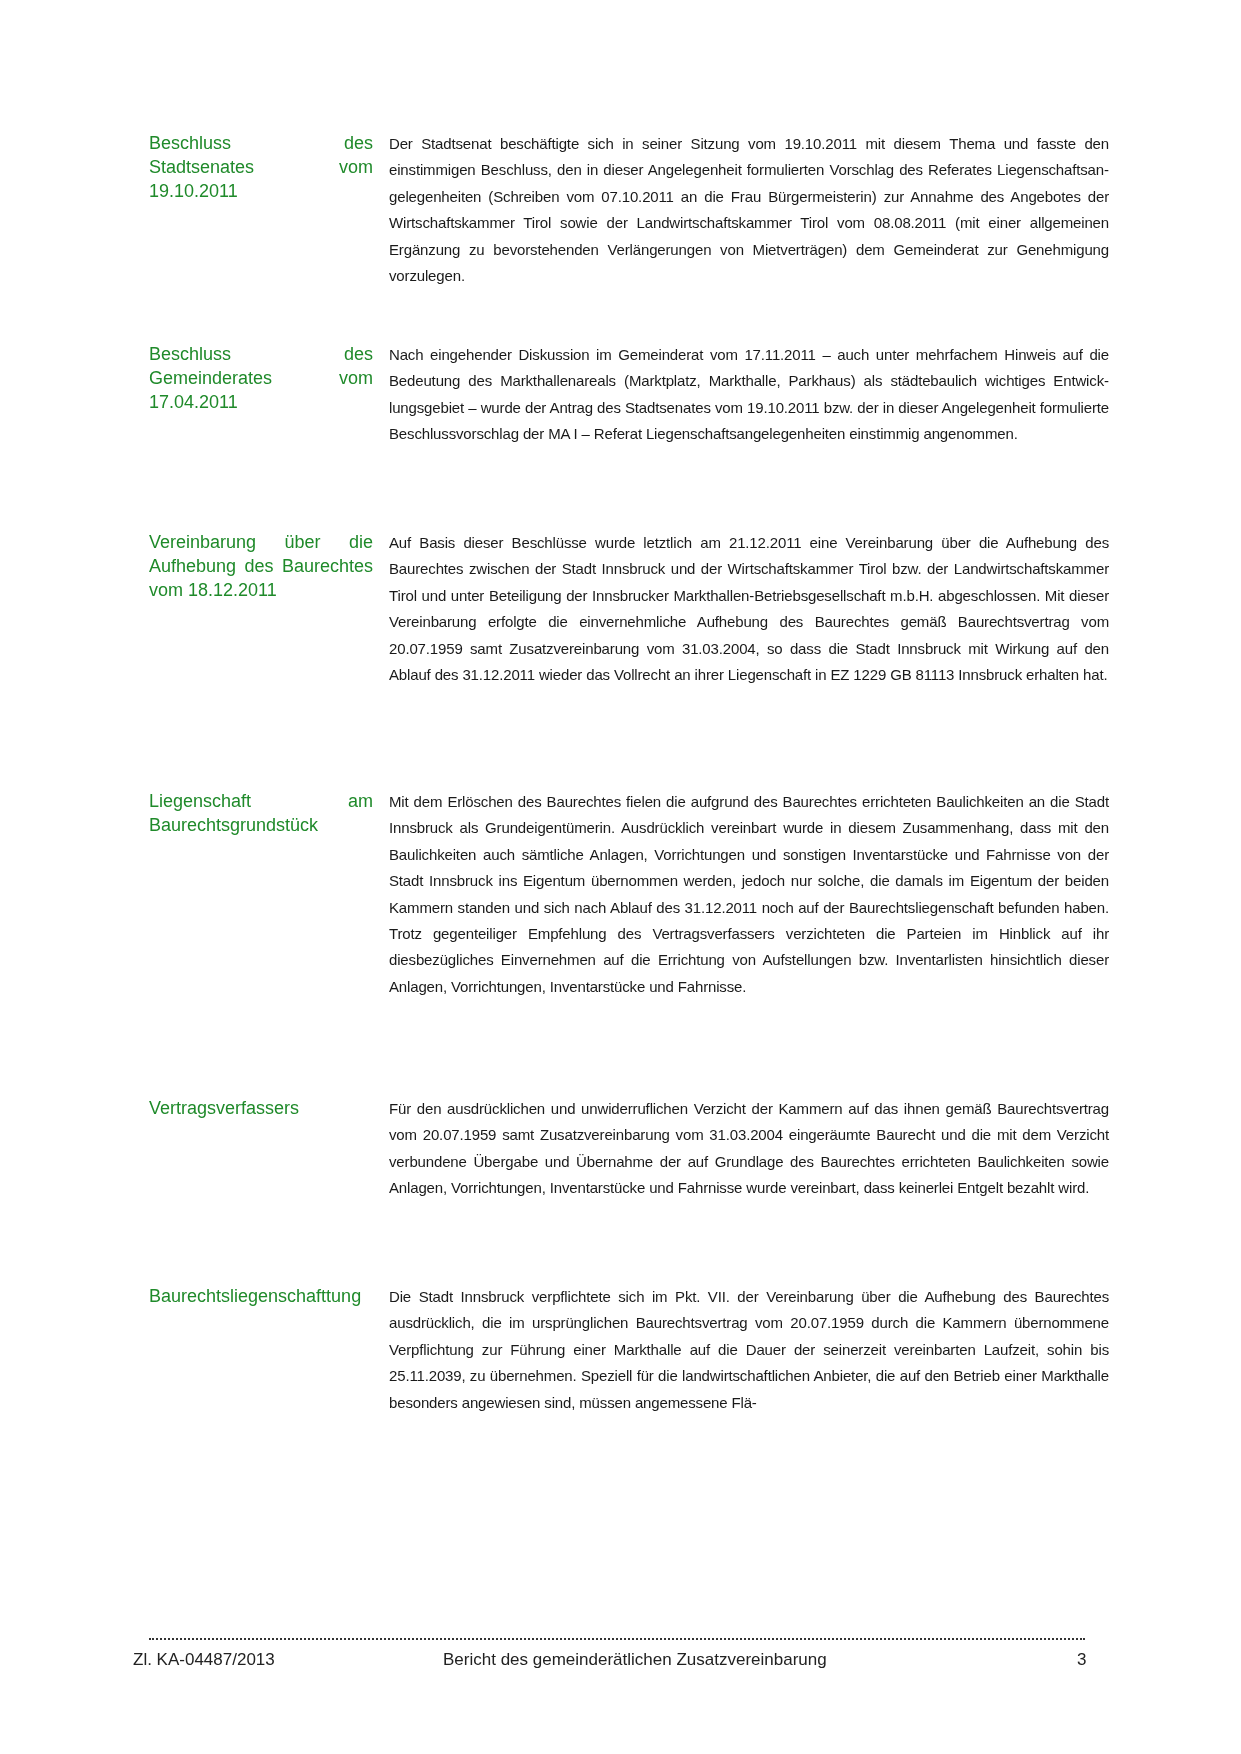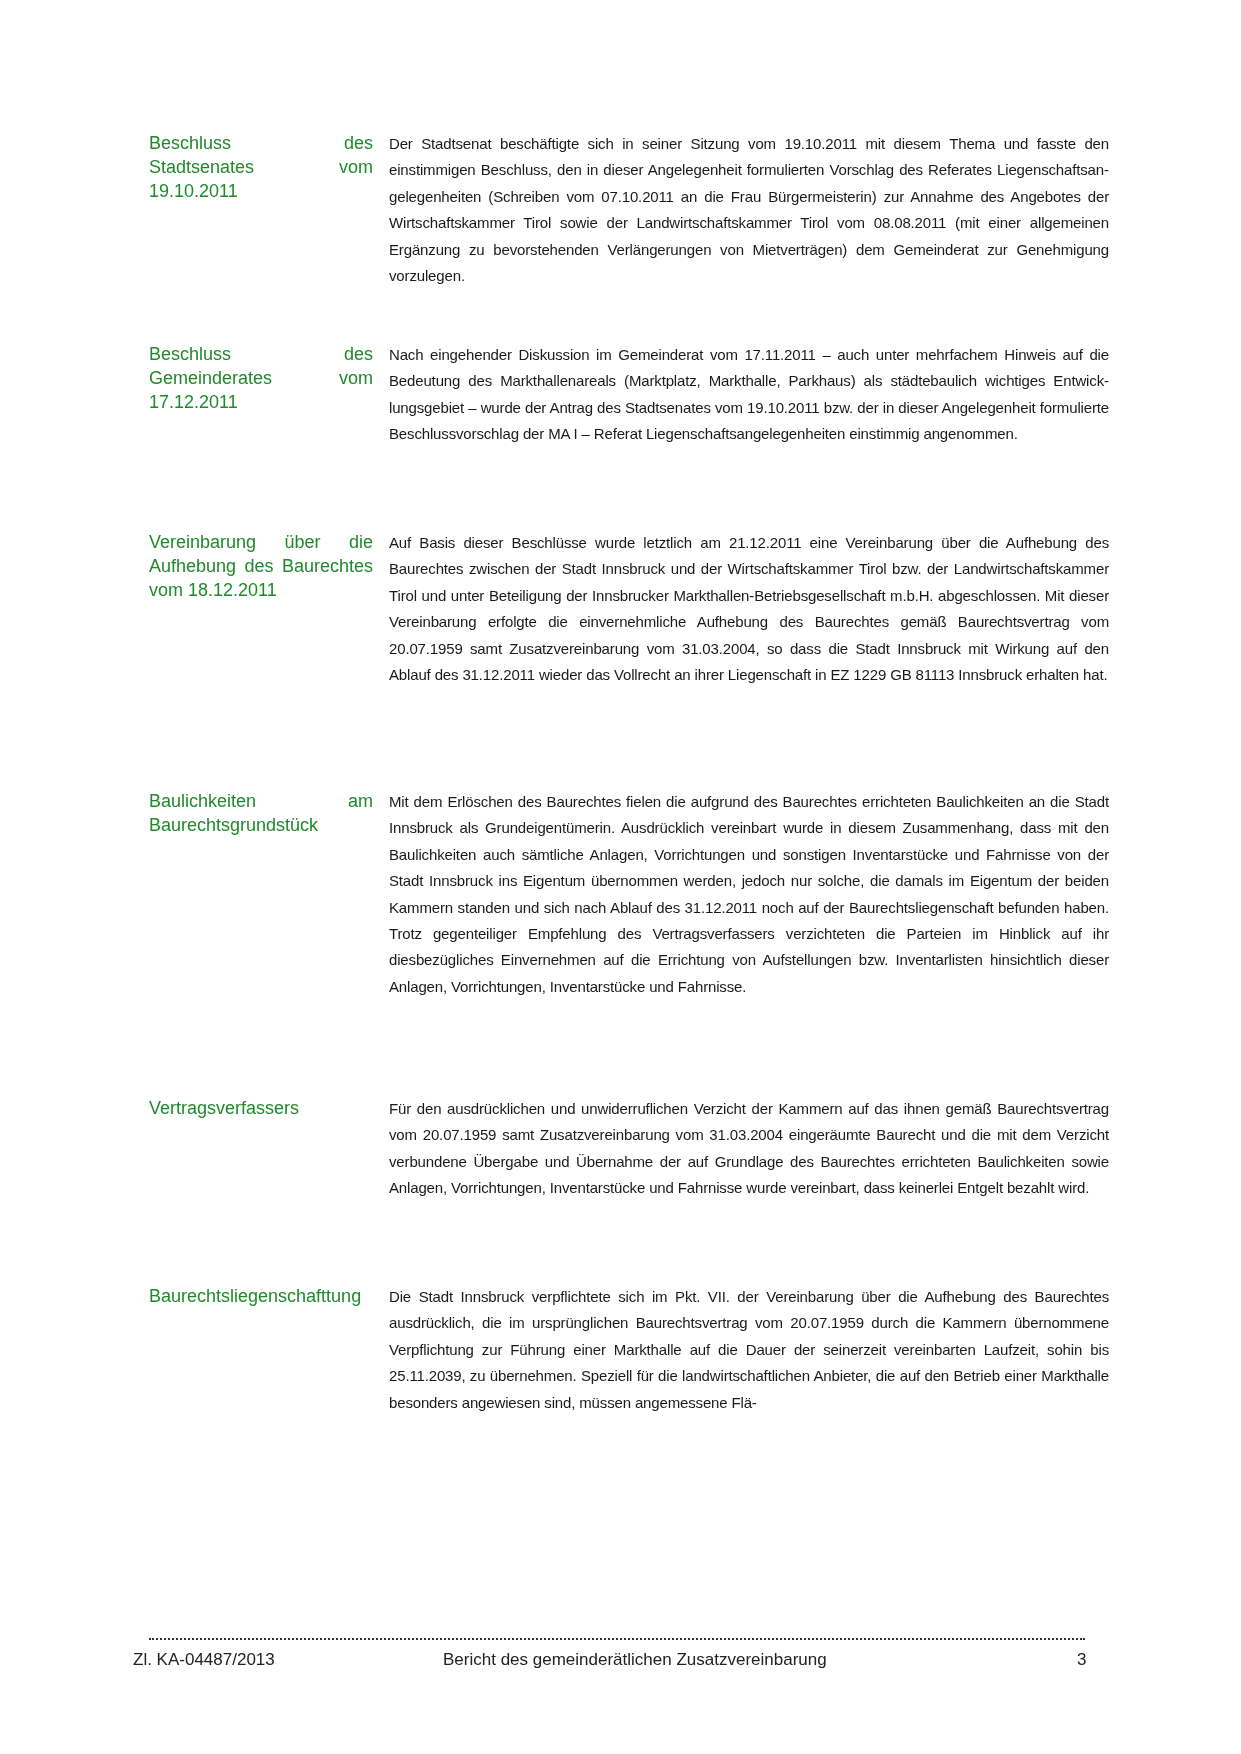--- a/index.html
+++ b/index.html
@@ -32,31 +32,31 @@
 <body>
 
 <div class="page">
 
   <div class="section" style="top:131px;">
     <div class="side">Beschluss des Stadtsenates vom 19.10.2011</div>
     <div class="body-text">Der Stadtsenat beschäftigte sich in seiner Sitzung vom 19.10.2011 mit diesem Thema und fasste den einstimmigen Beschluss, den in dieser Angelegenheit formulierten Vorschlag des Referates Liegenschaftsan­gelegenheiten (Schreiben vom 07.10.2011 an die Frau Bürgermeiste­rin) zur Annahme des Angebotes der Wirtschaftskammer Tirol sowie der Landwirtschaftskammer Tirol vom 08.08.2011 (mit einer allgemei­nen Ergänzung zu bevorstehenden Verlängerungen von Mietverträgen) dem Gemeinderat zur Genehmigung vorzulegen.</div>
   </div>
 
   <div class="section" style="top:342px;">
-    <div class="side">Beschluss des Gemeinderates vom 17.12.2011</div>
+    <div class="side">Beschluss des Gemeinderates vom 17.04.2011</div>
     <div class="body-text">Nach eingehender Diskussion im Gemeinderat vom 17.11.2011 – auch unter mehrfachem Hinweis auf die Bedeutung des Markthallenareals (Marktplatz, Markthalle, Parkhaus) als städtebaulich wichtiges Entwick­lungsgebiet – wurde der Antrag des Stadtsenates vom 19.10.2011 bzw. der in dieser Angelegenheit formulierte Beschlussvorschlag der MA I – Referat Liegenschaftsangelegenheiten einstimmig angenom­men.</div>
   </div>
 
   <div class="section" style="top:530px;">
     <div class="side">Vereinbarung über die Aufhebung des Baurechtes vom 18.12.2011</div>
     <div class="body-text">Auf Basis dieser Beschlüsse wurde letztlich am 21.12.2011 eine Ver­einbarung über die Aufhebung des Baurechtes zwischen der Stadt Innsbruck und der Wirtschaftskammer Tirol bzw. der Landwirtschafts­kammer Tirol und unter Beteiligung der Innsbrucker Markthallen-Betriebsgesellschaft m.b.H. abgeschlossen. Mit dieser Vereinbarung erfolgte die einvernehmliche Aufhebung des Baurechtes gemäß Bau­rechtsvertrag vom 20.07.1959 samt Zusatzvereinbarung vom 31.03.2004, so dass die Stadt Innsbruck mit Wirkung auf den Ablauf des 31.12.2011 wieder das Vollrecht an ihrer Liegenschaft in EZ 1229 GB 81113 Innsbruck erhalten hat.</div>
   </div>
 
   <div class="section" style="top:789px;">
-    <div class="side">Baulichkeiten am Baurechtsgrundstück</div>
+    <div class="side">Liegenschaft am Baurechtsgrundstück</div>
     <div class="body-text">Mit dem Erlöschen des Baurechtes fielen die aufgrund des Baurechtes errichteten Baulichkeiten an die Stadt Innsbruck als Grundeigentüme­rin. Ausdrücklich vereinbart wurde in diesem Zusammenhang, dass mit den Baulichkeiten auch sämtliche Anlagen, Vorrichtungen und sonsti­gen Inventarstücke und Fahrnisse von der Stadt Innsbruck ins Eigen­tum übernommen werden, jedoch nur solche, die damals im Eigentum der beiden Kammern standen und sich nach Ablauf des 31.12.2011 noch auf der Baurechtsliegenschaft befunden haben. Trotz gegenteili­ger Empfehlung des Vertragsverfassers verzichteten die Parteien im Hinblick auf ihr diesbezügliches Einvernehmen auf die Errichtung von Aufstellungen bzw. Inventarlisten hinsichtlich dieser Anlagen, Vorrich­tungen, Inventarstücke und Fahrnisse.</div>
   </div>
 
   <div class="section" style="top:1096px;">
     <div class="side">Vertragsverfassers</div>
     <div class="body-text">Für den ausdrücklichen und unwiderruflichen Verzicht der Kammern auf das ihnen gemäß Baurechtsvertrag vom 20.07.1959 samt Zusatz­vereinbarung vom 31.03.2004 eingeräumte Baurecht und die mit dem Verzicht verbundene Übergabe und Übernahme der auf Grundlage des Baurechtes errichteten Baulichkeiten sowie Anlagen, Vorrichtungen, Inventarstücke und Fahrnisse wurde vereinbart, dass keinerlei Entgelt bezahlt wird.</div>
   </div>
 
   <div class="section" style="top:1284px;">
     <div class="side">Baurechtsliegenschaft­tung</div>

